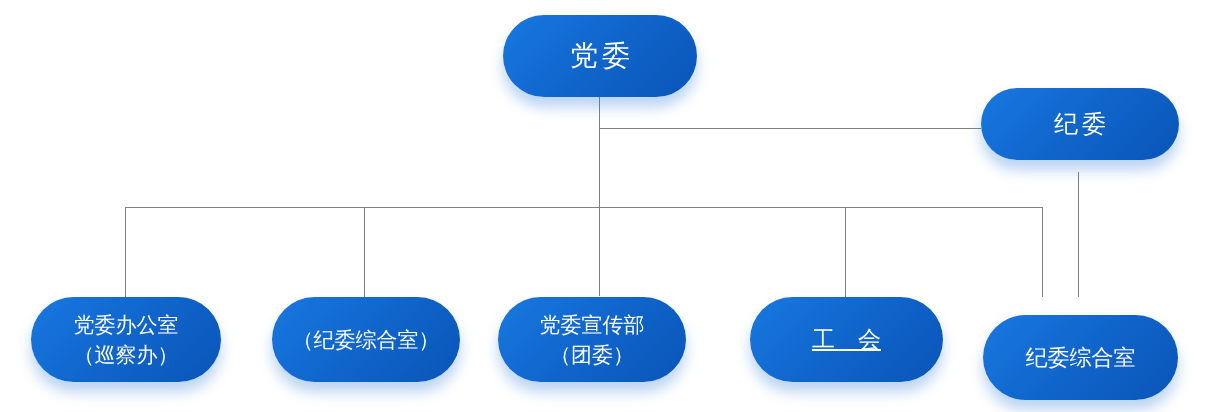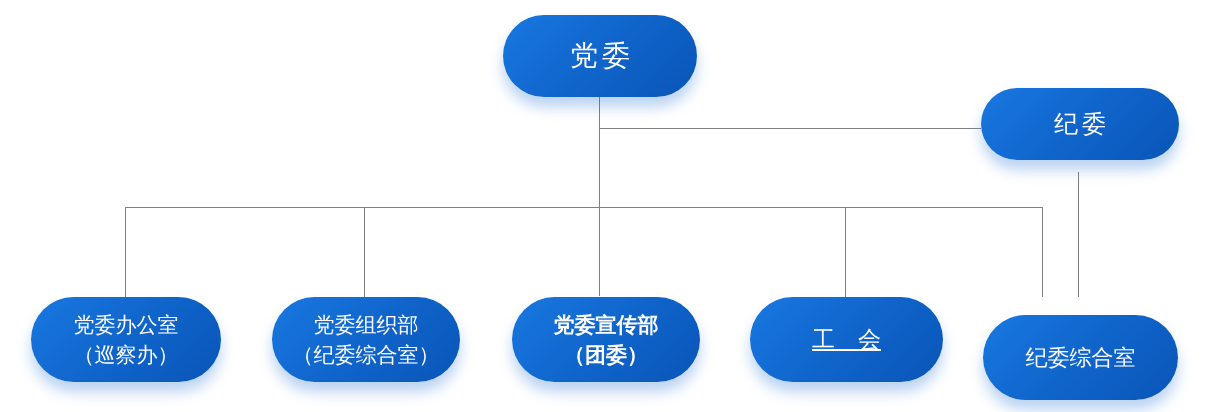--- a/index.html
+++ b/index.html
@@ -43,21 +43,21 @@
     border-radius: 42px;
     font-size: 24px; letter-spacing: 4px; text-indent: 4px;
   }
   .node-child {
     top: 297px; height: 85px;
     border-radius: 43px;
     font-size: 21px; line-height: 30px;
   }
   .n1 { left: 31px;  width: 190px; }
   .n2 { left: 272px; width: 188px; }
-  .n3 { left: 512px; width: 188px; font-weight: bold; }
+  .n3 { left: 498px; width: 188px; }
   .n4 { left: 750px; width: 193px; font-size: 23px; text-decoration: underline; }
   .n5 { left: 983px; width: 195px; font-size: 22px; margin-top: 18px; }
 
   
   .line-h, .line-v {
     position: absolute;
     background: var(--connector, #808080);
     z-index: 1;
   }
   .line-h { height: 1px; }
@@ -93,21 +93,20 @@
   <div class="node node-secondary">
     <span class="line">纪委</span>
   </div>
 
   <div class="node node-child n1">
     <span class="line">党委办公室</span>
     <span class="line">（巡察办）</span>
   </div>
 
   <div class="node node-child n2">
-    <span class="line">党委组织部</span>
     <span class="line">（纪委综合室）</span>
   </div>
 
   <div class="node node-child n3">
     <span class="line">党委宣传部</span>
     <span class="line">（团委）</span>
   </div>
 
   <div class="node node-child n4">
     <span class="line">工　会</span>

